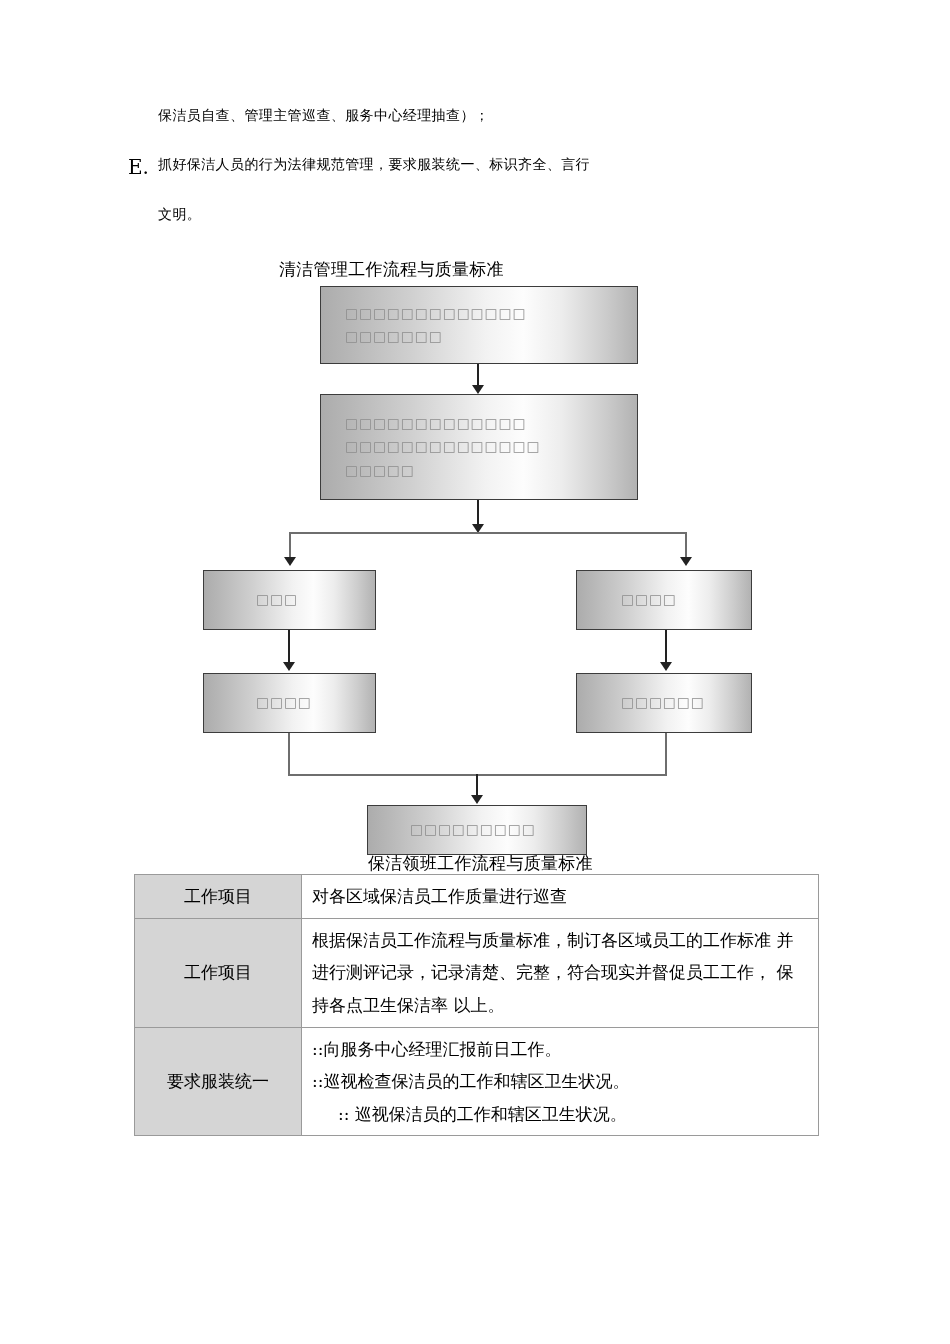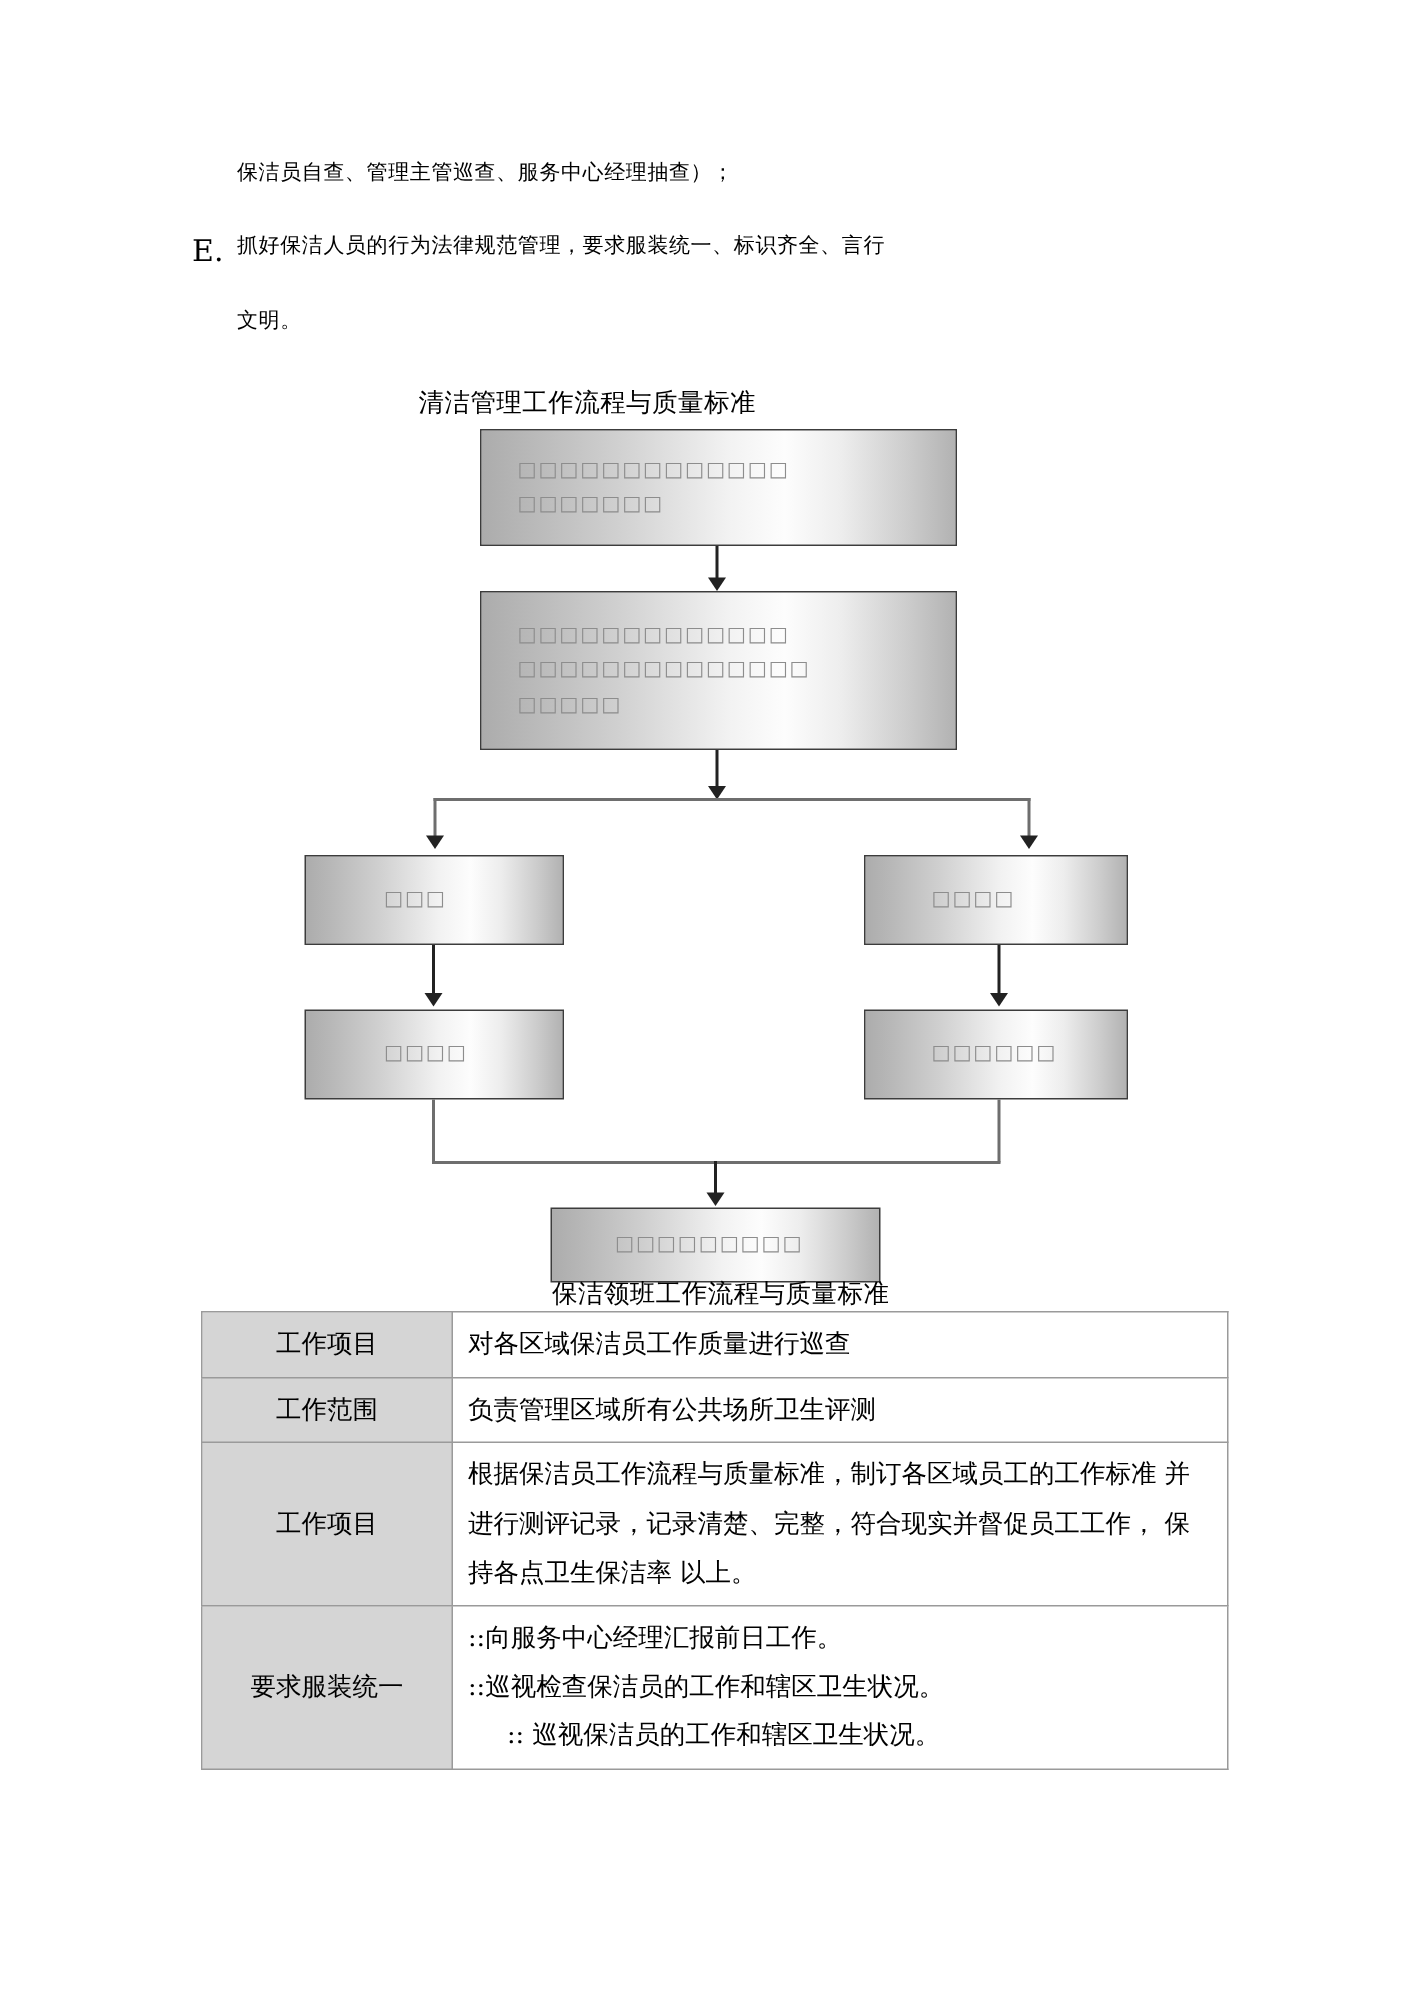--- a/index.html
+++ b/index.html
@@ -173,26 +173,20 @@
 
     <div class="fc-title fc-title-bot">保洁领班工作流程与质量标准</div>
   </div>
 
   <table class="tbl">
     <tbody>
       <tr>
         <td class="lbl">工作项目</td>
         <td class="val">
           <p>对各区域保洁员工作质量进行巡查</p>
-        </td>
-      </tr>
-      <tr>
-        <td class="lbl">工作范围</td>
-        <td class="val">
-          <p>负责管理区域所有公共场所卫生评测</p>
         </td>
       </tr>
       <tr>
         <td class="lbl">工作项目</td>
         <td class="val">
           <p>根据保洁员工作流程与质量标准，制订各区域员工的工作标准 并</p>
           <p>进行测评记录，记录清楚、完整，符合现实并督促员工工作， 保</p>
           <p>持各点卫生保洁率 以上。</p>
         </td>
       </tr>

